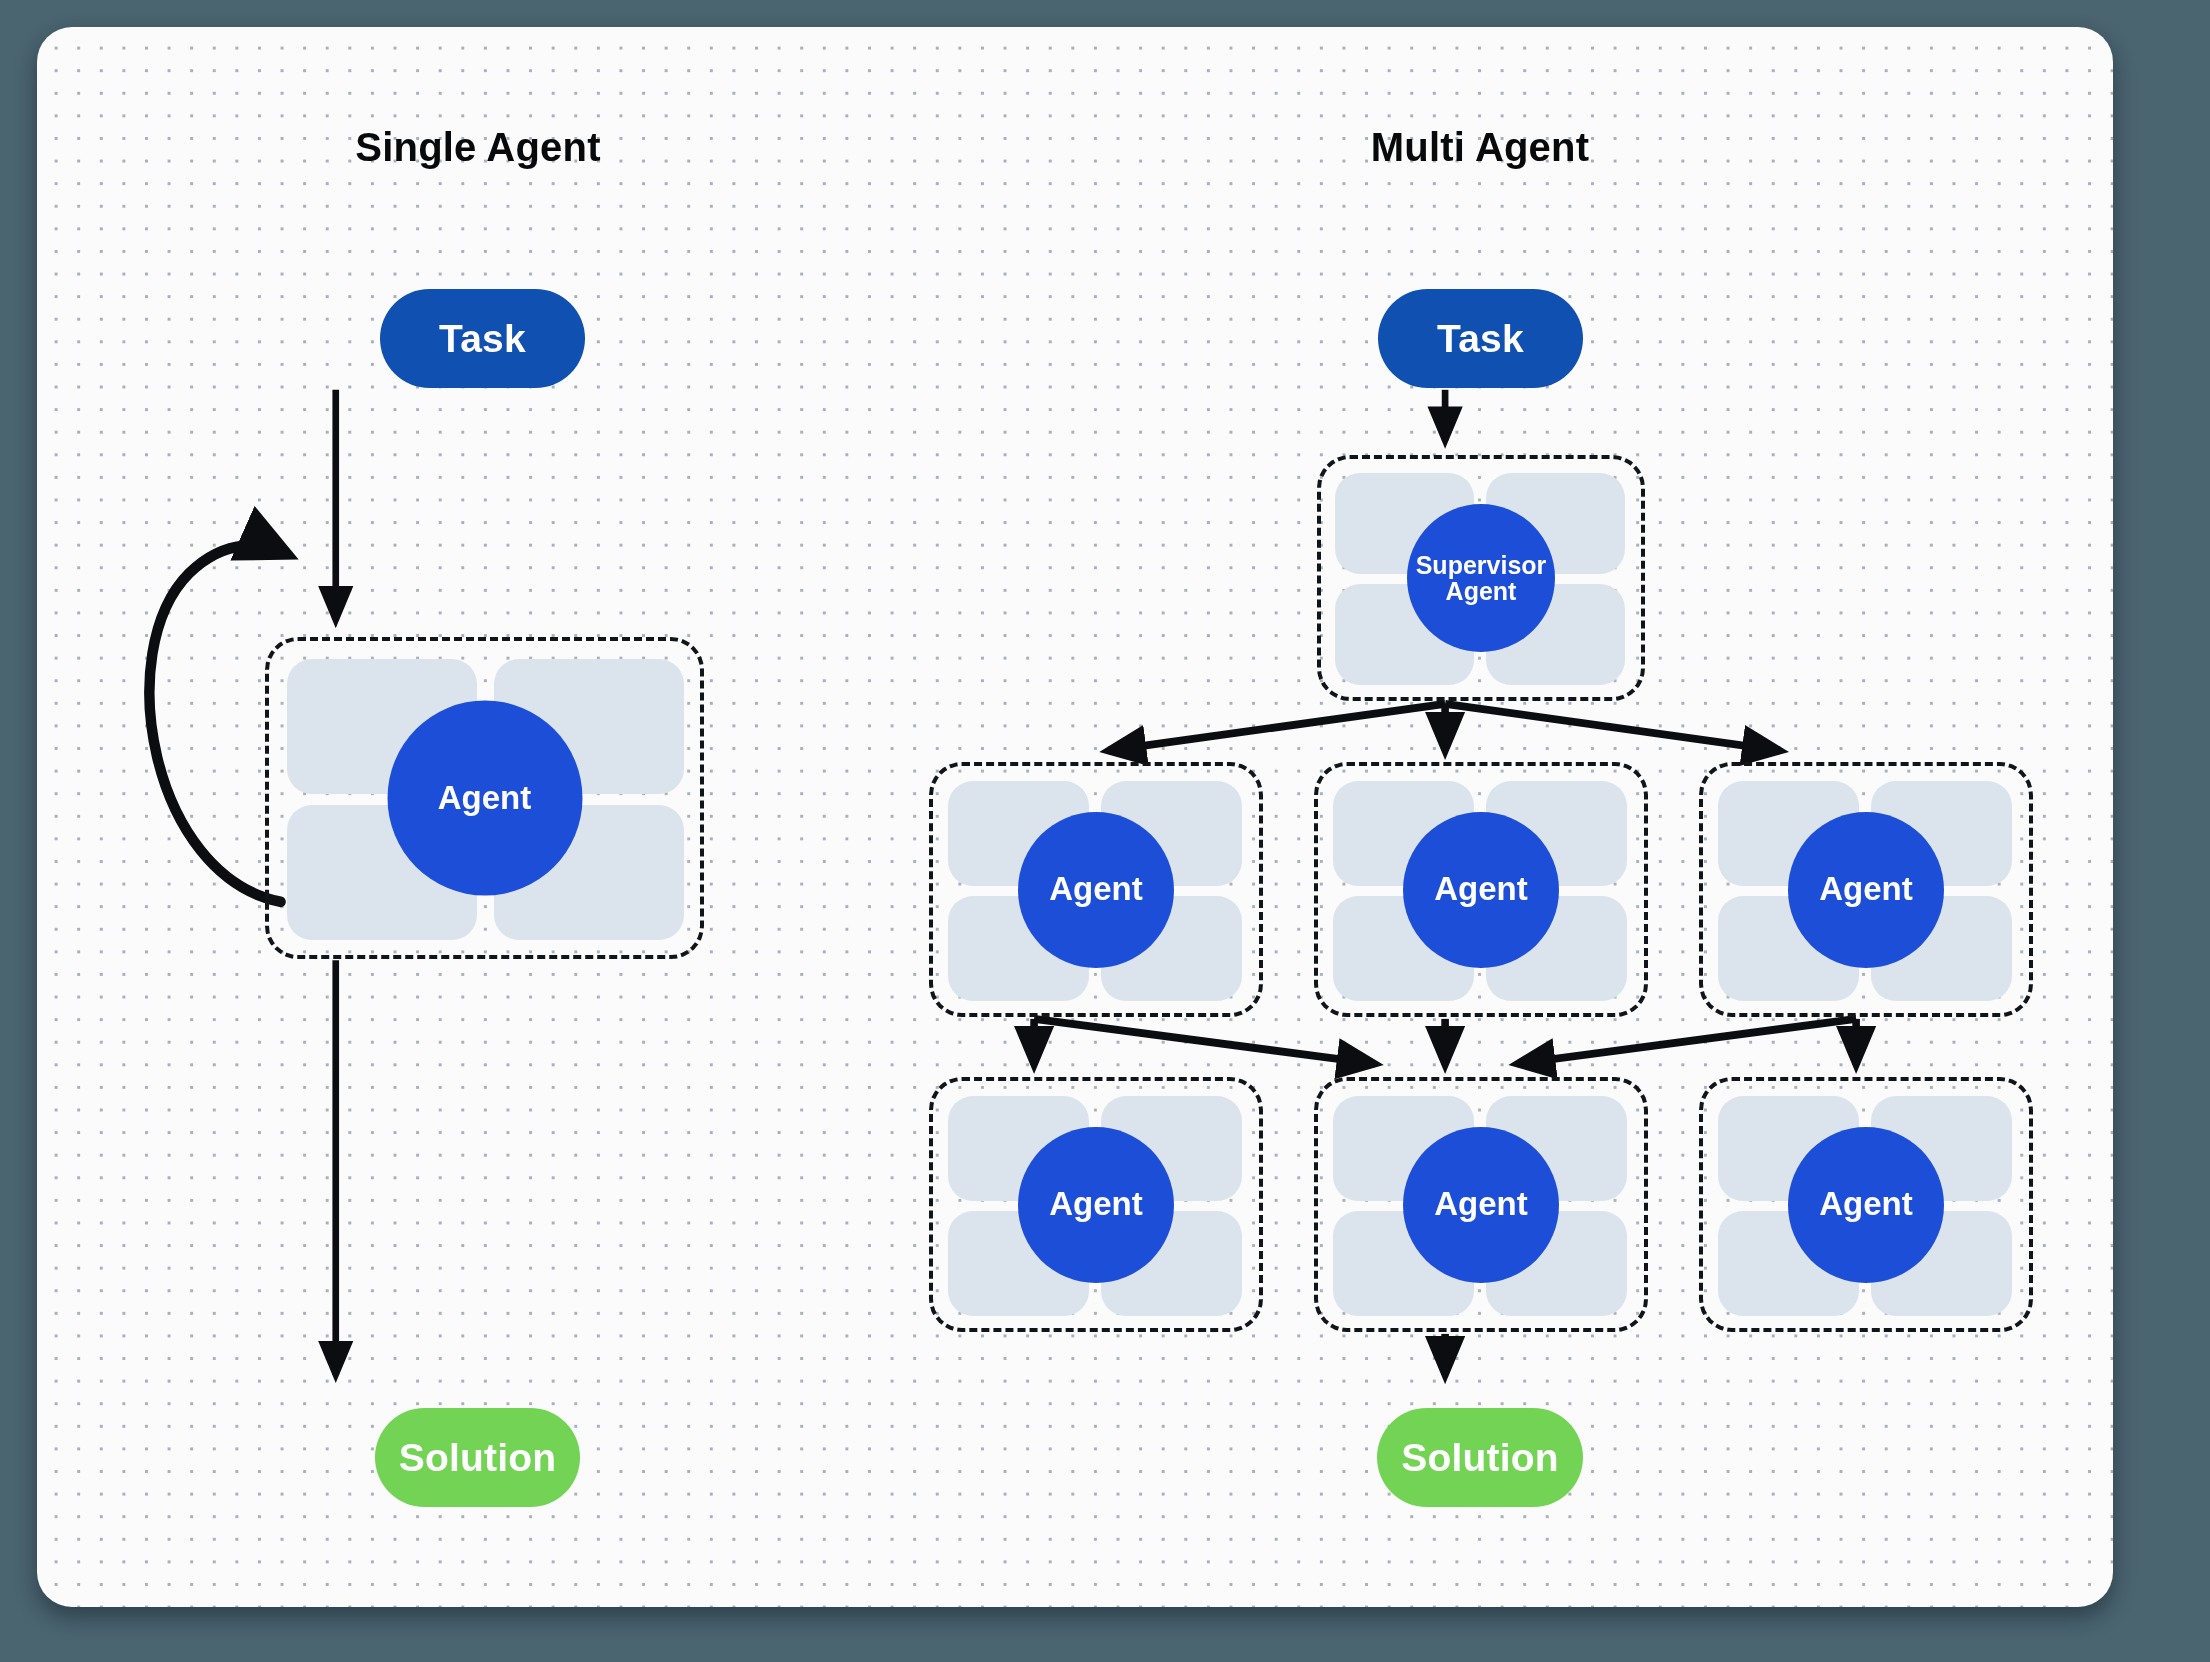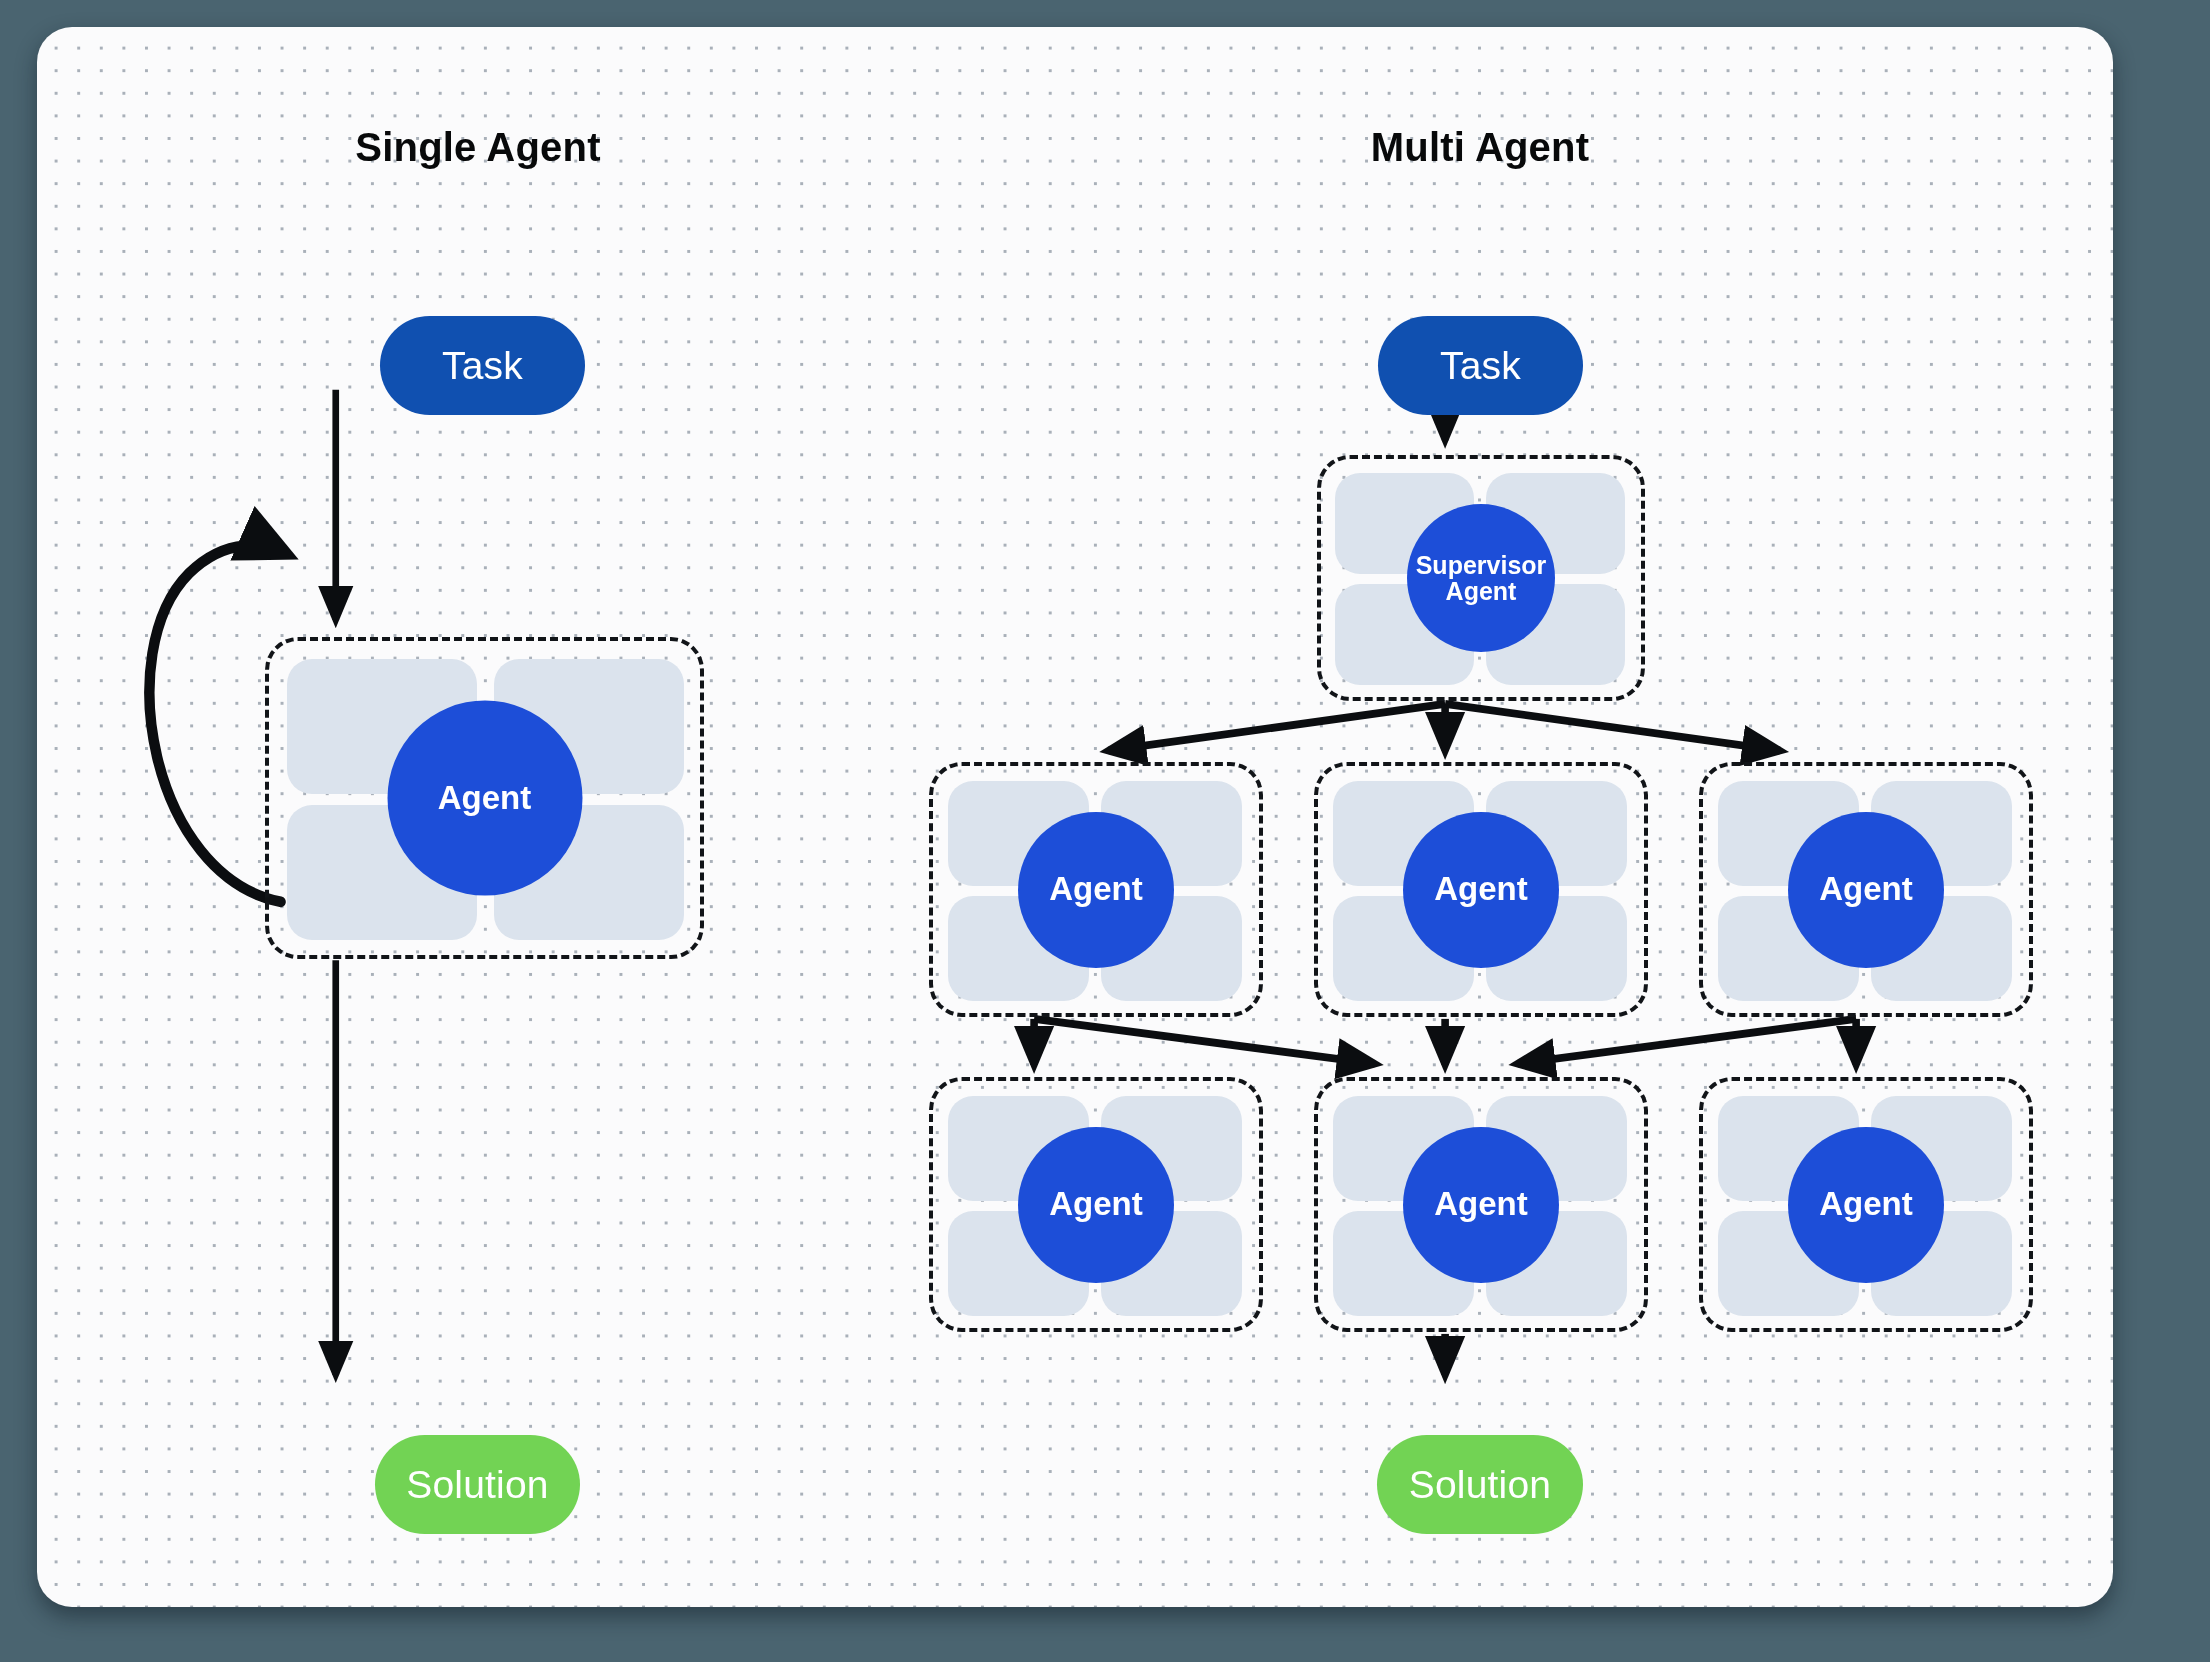--- a/index.html
+++ b/index.html
@@ -55,24 +55,23 @@
   }
 
   .pill {
     position: absolute;
     display: flex;
     align-items: center;
     justify-content: center;
     border-radius: 974px;
     color: #ffffff;
     font-size: 39px;
-    font-weight: 400;
+    font-weight: 700;
     letter-spacing: 0.2px;
     white-space: nowrap;
-    margin-top: 27px;
   }
   .pill.task  { background: #1050b0; }
   .pill.sol   { background: #72d354; }
 
   
   .cluster {
     position: absolute;
     border: 4.9px dashed #111418;
     border-radius: 33px;
     background: rgba(255,255,255,0.02);

